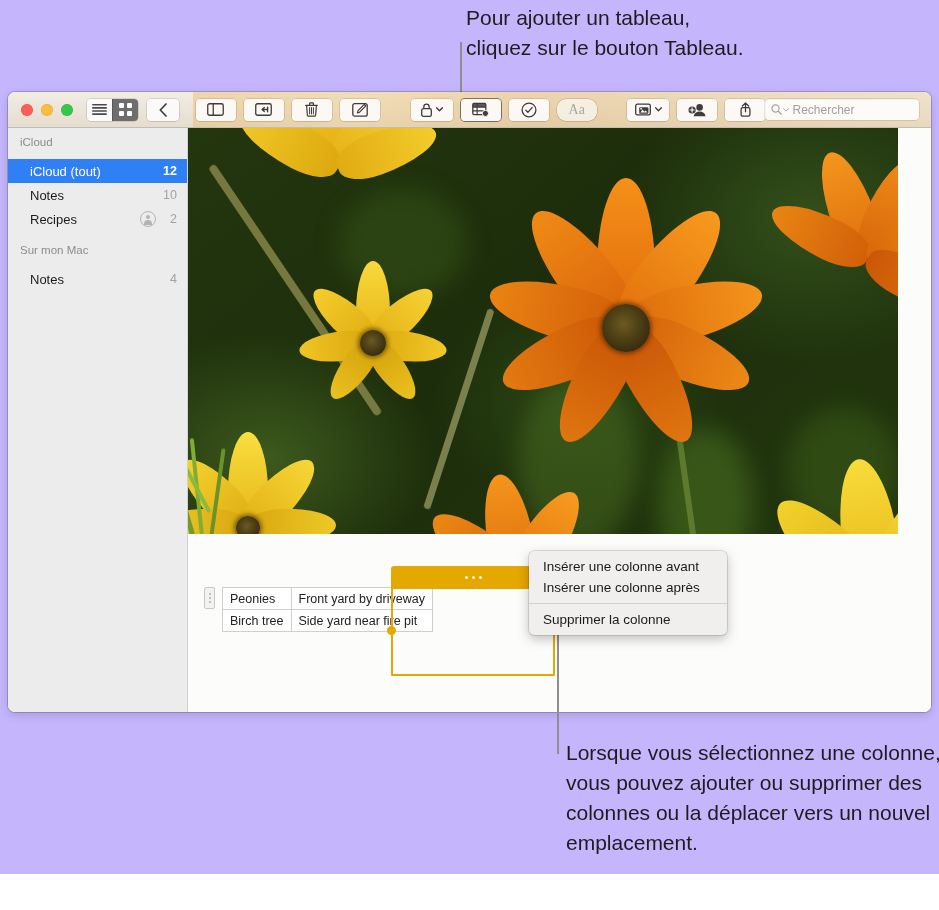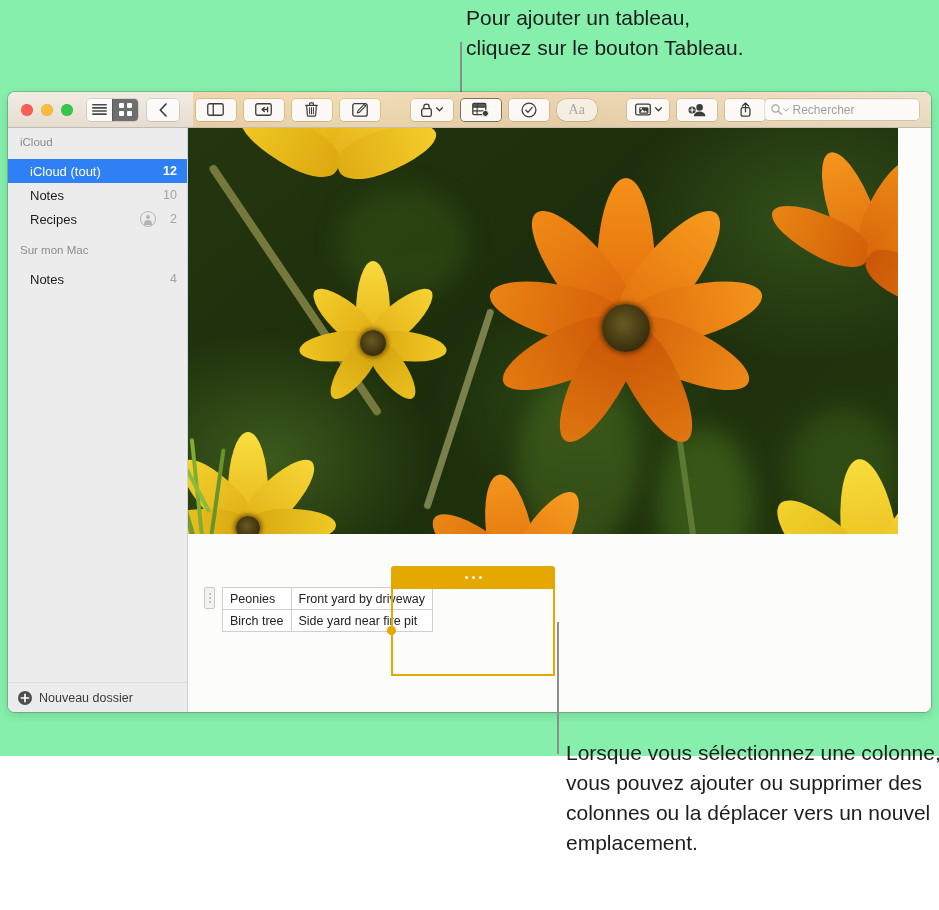--- a/index.html
+++ b/index.html
@@ -9,22 +9,22 @@
     width: 939px;
     height: 910px;
     overflow: hidden;
     font-family: "Liberation Sans", sans-serif;
     -webkit-font-smoothing: antialiased;
   }
 
   #stage {
     position: relative;
     width: 939px;
-    height: 756px;
-    background: #86efac;
+    height: 874px;
+    background: #c4b5fd;
   }
 
   
   .callout-text {
     position: absolute;
     color: #1d1d1f;
     font-size: 21px;
     line-height: 30px;
     font-family: "Liberation Sans", sans-serif;
     white-space: pre-line;
@@ -573,29 +573,20 @@
           <span class="sb-count">2</span>
         </div>
 
         <div class="sb-group-title" style="padding-top:13px">Sur mon Mac</div>
 
         <div class="sb-row">
           <span class="sb-label">Notes</span>
           <span class="sb-count">4</span>
         </div>
 
-        <div id="new-folder-bar">
-          <span style="display:flex">
-            <svg width="14" height="14" viewBox="0 0 14 14">
-              <circle cx="7" cy="7" r="7" fill="#4f4f4f"></circle>
-              <path d="M7 3.4 V10.6 M3.4 7 H10.6" stroke="#ffffff" stroke-width="1.7" stroke-linecap="round"></path>
-            </svg>
-          </span>
-          <span id="new-folder-label">Nouveau dossier</span>
-        </div>
       </div>
 
       <div id="note-area">
 
         <div id="note-photo">
 
           <div class="blob" style="left:-40px;top:-30px;width:820px;height:480px;border-radius:0;
                background:
                radial-gradient(ellipse 240px 180px at 120px 360px, #3d5a1d 0%, rgba(40,60,18,0) 70%),
                radial-gradient(ellipse 200px 160px at 430px 300px, #2c4714 0%, rgba(30,48,14,0) 72%),
@@ -718,17 +709,23 @@
             </span>
           </div>
           <div id="col-select-outline"></div>
           <div id="col-drag-dot"></div>
         </div>
 
       </div>
     </div>
   </div>
 
+  <div id="context-menu">
+    <div class="menu-item">Insérer une colonne avant</div>
+    <div class="menu-item">Insérer une colonne après</div>
+    <div class="menu-sep"></div>
+    <div class="menu-item">Supprimer la colonne</div>
+  </div>
 
   <div id="callout-line-bottom" class="callout-line"></div>
   <div id="callout-bottom-text" class="callout-text">Lorsque vous sélectionnez une colonne, vous pouvez ajouter ou supprimer des colonnes ou la déplacer vers un nouvel emplacement.</div>
 
 </div>
 
 </body></html>

